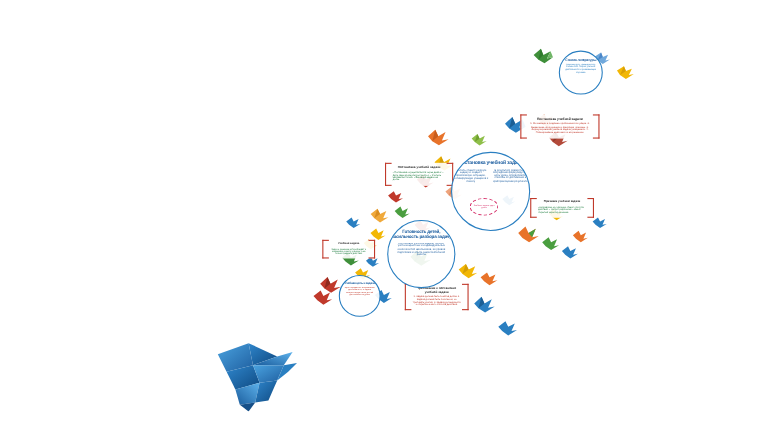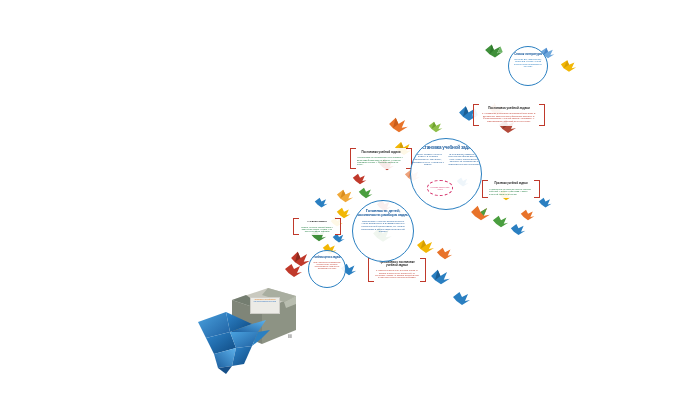--- a/index.html
+++ b/index.html
@@ -374,35 +374,20 @@
   <div class="circ" id="node-top">
     <div class="c-title">Список литературы</div>
     <div class="c-body">Эльконин Д.Б., Давыдов В.В., Репкин В.В. Теория учебной деятельности и развивающее обучение</div>
   </div>
 
   <div class="circ" id="node-small">
     <div class="c-title">Учебная цель и задача</div>
     <div class="c-body">Цель определяет направление деятельности, а задача конкретизирует шаги для её достижения на уроке</div>
   </div>
 
-  <div id="box-group">
-    <svg viewBox="0 0 72 68">
-      <polygon points="4,18 40,6 68,14 34,28" fill="#c9c9bf"></polygon>
-      <polygon points="4,18 34,28 34,62 4,50" fill="#7f8578"></polygon>
-      <polygon points="34,28 68,14 68,48 34,62" fill="#8d9384"></polygon>
-      <polygon points="4,18 18,13 30,21 34,28" fill="#5f6a5c" opacity="0.8"></polygon>
-      <polygon points="40,6 68,14 56,20 34,13" fill="#a9aea0"></polygon>
-      <polygon points="56,20 68,14 68,22 58,26" fill="#b9beb0"></polygon>
-      <text x="60" y="56" font-size="7" fill="#3a3a3a" font-family="DejaVu Sans, sans-serif">ıı</text>
-    </svg>
-    <div class="box-label">
-      <div class="lbl-title">Постановка учебной задачи</div>
-      <div class="lbl-sub">как основа развивающего урока</div>
-    </div>
-  </div>
 
   <div id="big-bird">
     <svg viewBox="0 0 78 66">
       <defs>
         <linearGradient id="bb1" x1="0" y1="0" x2="1" y2="1">
           <stop offset="0%" stop-color="#4aa3e0"></stop>
             <stop offset="100%" stop-color="#1f5fa0"></stop>
         </linearGradient>
         <linearGradient id="bb2" x1="0" y1="0" x2="1" y2="1">
           <stop offset="0%" stop-color="#2f86cc"></stop>

